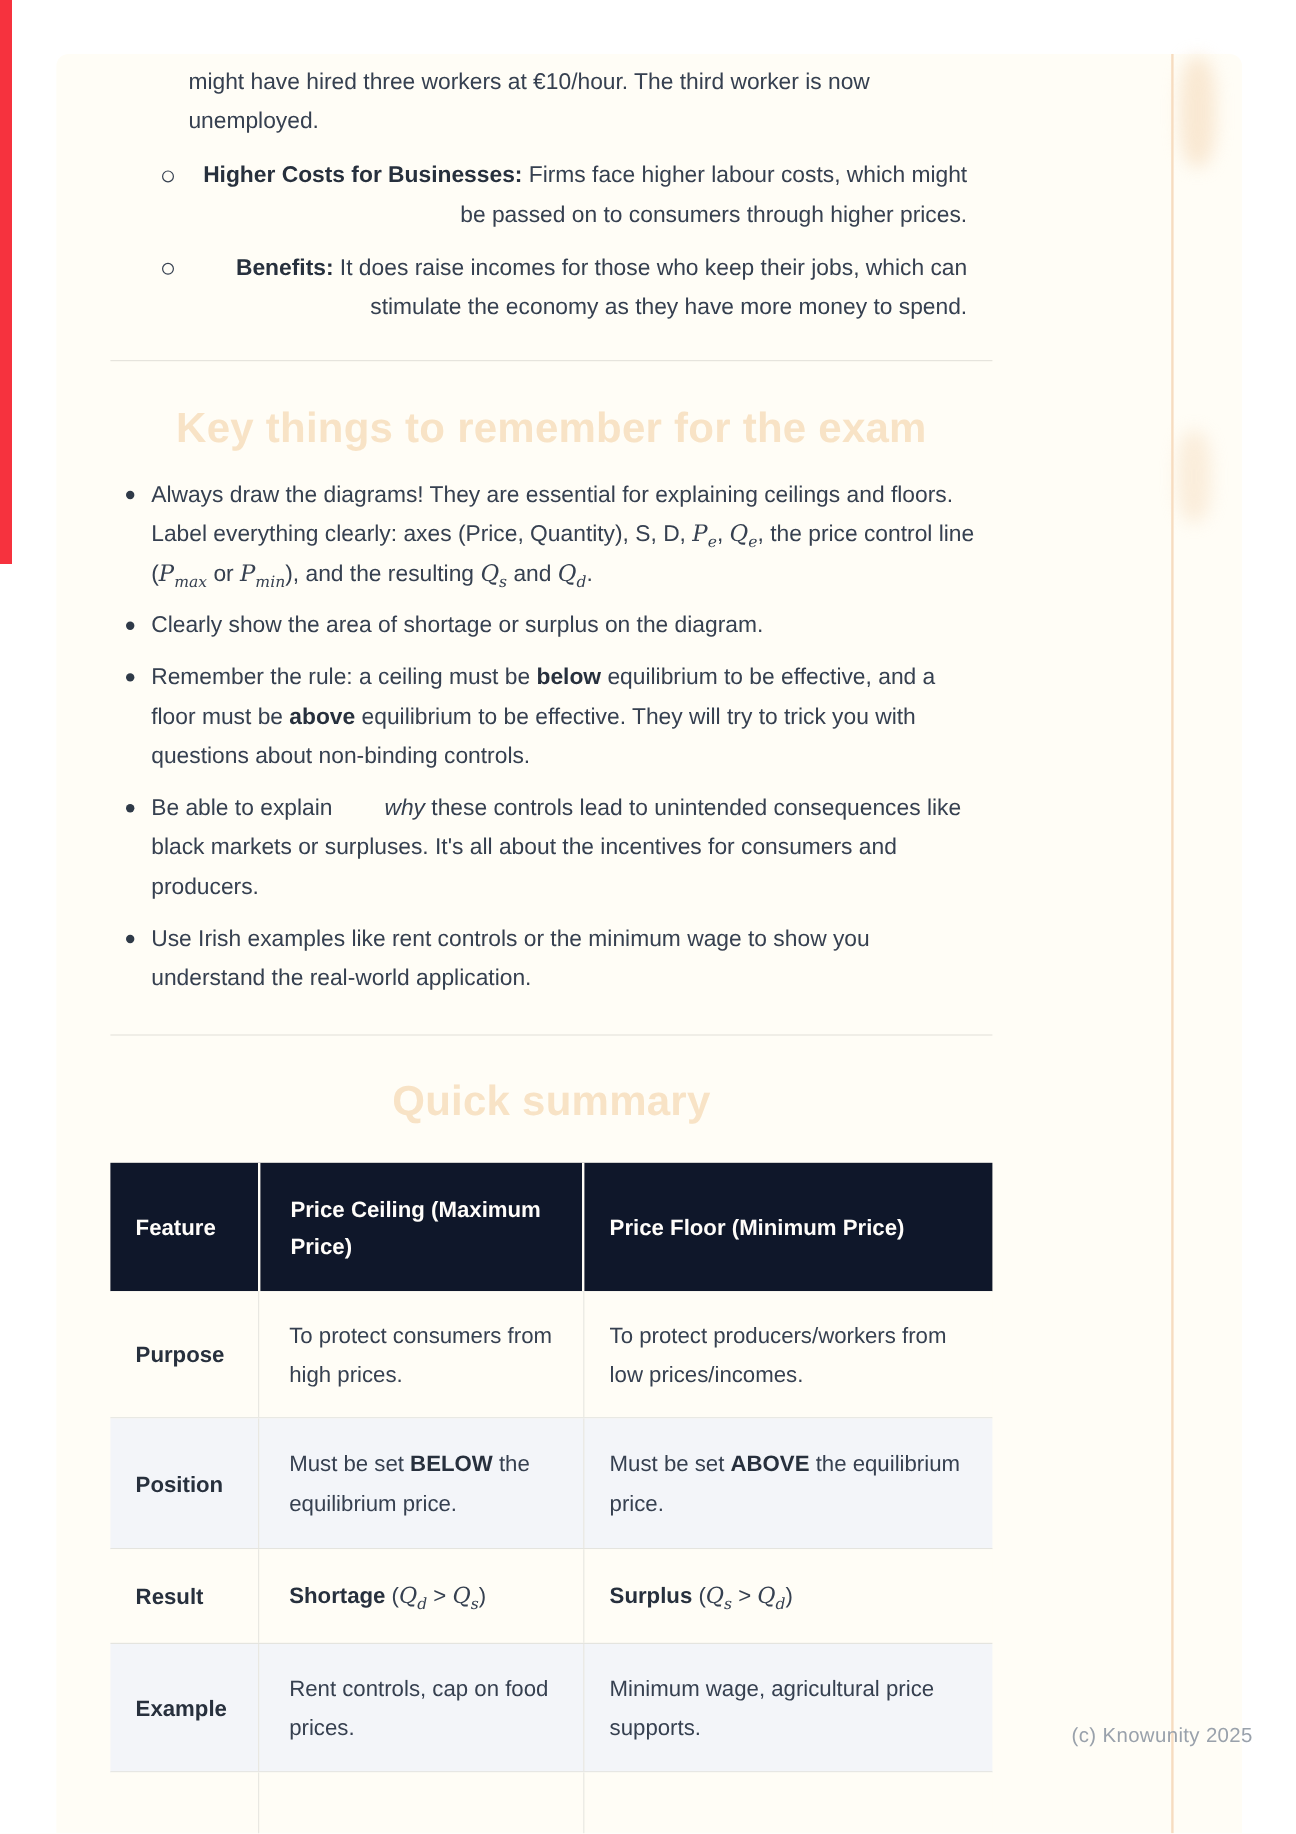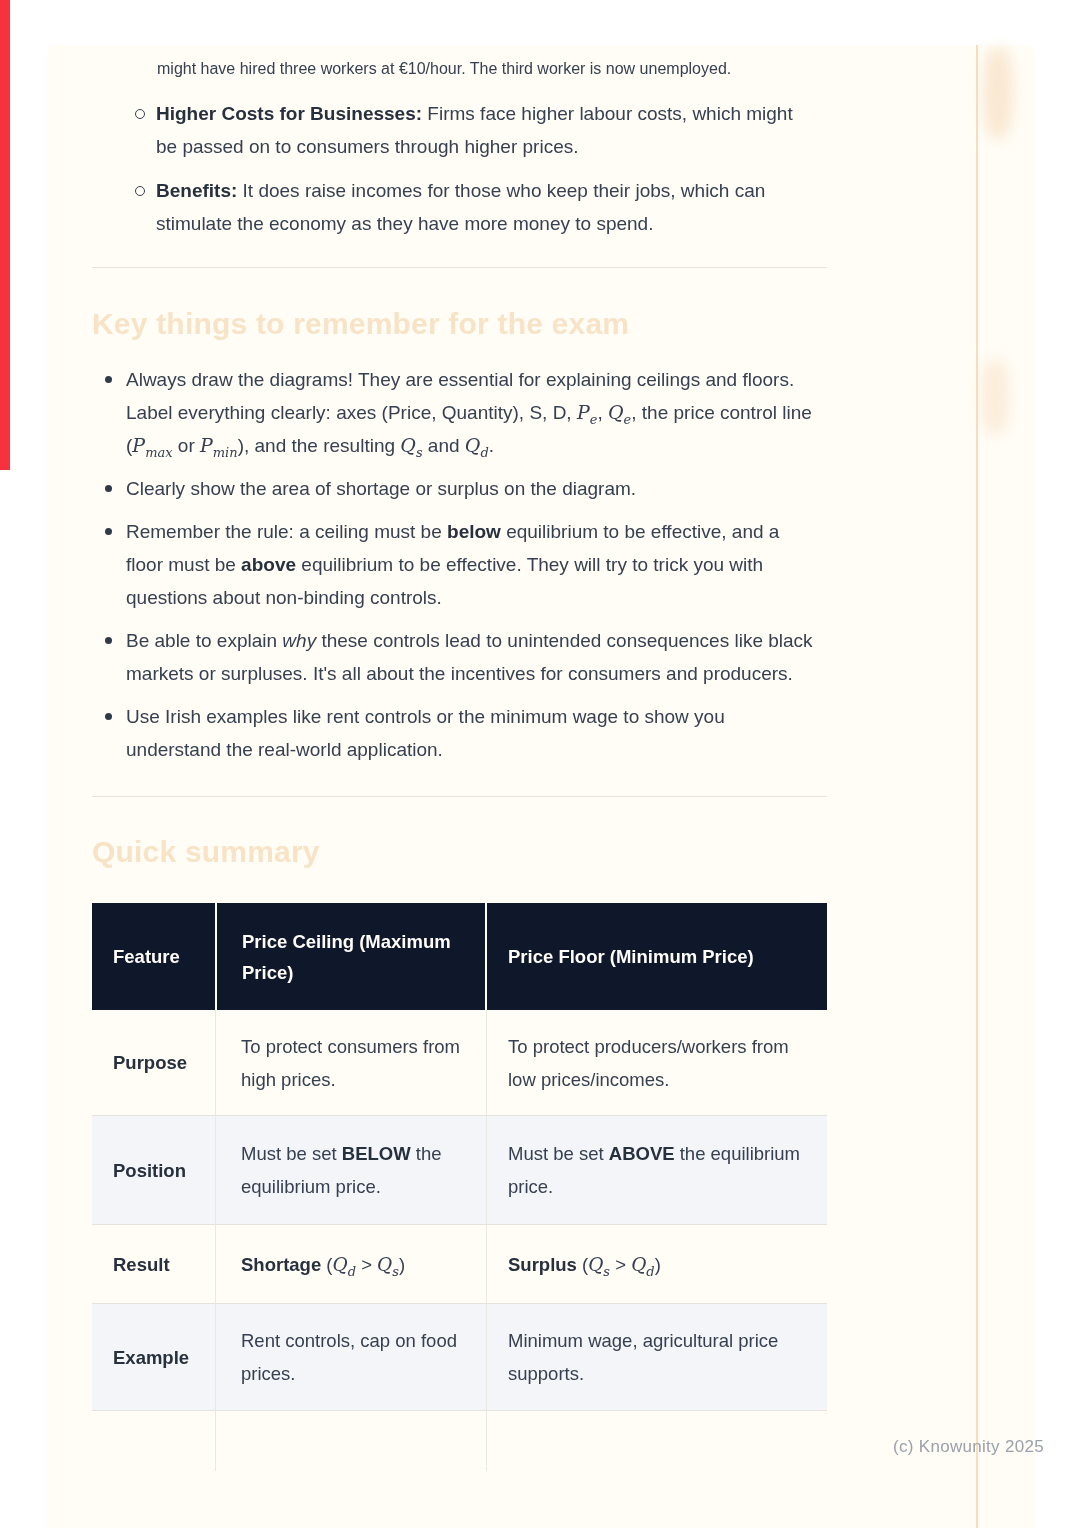--- a/index.html
+++ b/index.html
@@ -16,34 +16,34 @@
     position:absolute;left:47px;top:45px;width:988px;height:1483px;
     background:#fffdf6;border-radius:10px 10px 0 0;
   }
   .page-divider{position:absolute;left:929px;top:0;width:2px;height:1483px;background:#f7dcc0;}
   .smudge{position:absolute;border-radius:40%;background:#f5d8b6;filter:blur(7px);}
   .smudge.s1{left:936px;top:2px;width:30px;height:92px;opacity:.55;}
   .smudge.s2{left:934px;top:314px;width:28px;height:76px;opacity:.42;}
 
   .content{position:absolute;left:45px;top:0;width:735px;}
 
-  .cont-para{margin:7px 0 0 65px;width:652px;font-size:16px;line-height:33px;color:#364050;}
+  .cont-para{margin:7px 0 0 65px;width:652px;font-size:19px;line-height:33px;color:#364050;}
 
-  .sub-list{margin:12px 0 0 43px;padding:0;list-style:none;}
+  .sub-list{margin:12px 0 0 43px;padding:0;list-style:none;text-align:right;}
   .sub-item{display:flex;margin:0 0 11px 0;}
   .ring{flex:none;width:8px;height:8px;border:1.5px solid #364050;border-radius:50%;margin:12px 11px 0 0;background:transparent;}
   .sub-item .txt{width:650px;font-size:19px;line-height:33px;color:#364050;}
 
   b{font-weight:700;color:#27303d;}
-  em{font-style:italic;}
+  em{font-style:italic;margin-left:38px;}
 
   hr.rule{border:none;border-top:1px solid #e6e4dd;margin:27px 0 0 0;width:735px;height:0;}
   hr.rule.second{margin-top:30px;}
 
-  h2.wm{margin:36px 0 0 0;font-size:30px;font-weight:700;color:#f8e3c6;letter-spacing:.2px;line-height:40px;}
+  h2.wm{margin:36px 0 0 0;font-size:35px;font-weight:700;color:#f8e3c6;letter-spacing:.2px;line-height:40px;text-align:center;}
   h2.wm.second{margin-top:35px;}
 
   .main-list{margin:19px 0 0 13px;padding:0;list-style:none;}
   .main-item{display:flex;margin:0 0 10px 0;}
   .dot{flex:none;width:7px;height:7px;border-radius:50%;background:#2f3a48;margin:13px 14px 0 0;}
   .main-item .txt{width:688px;font-size:19px;line-height:33px;color:#364050;}
 
   .math{font-family:"DejaVu Serif",serif;font-style:italic;}
   .math sub{font-size:13px;line-height:0;}
 

